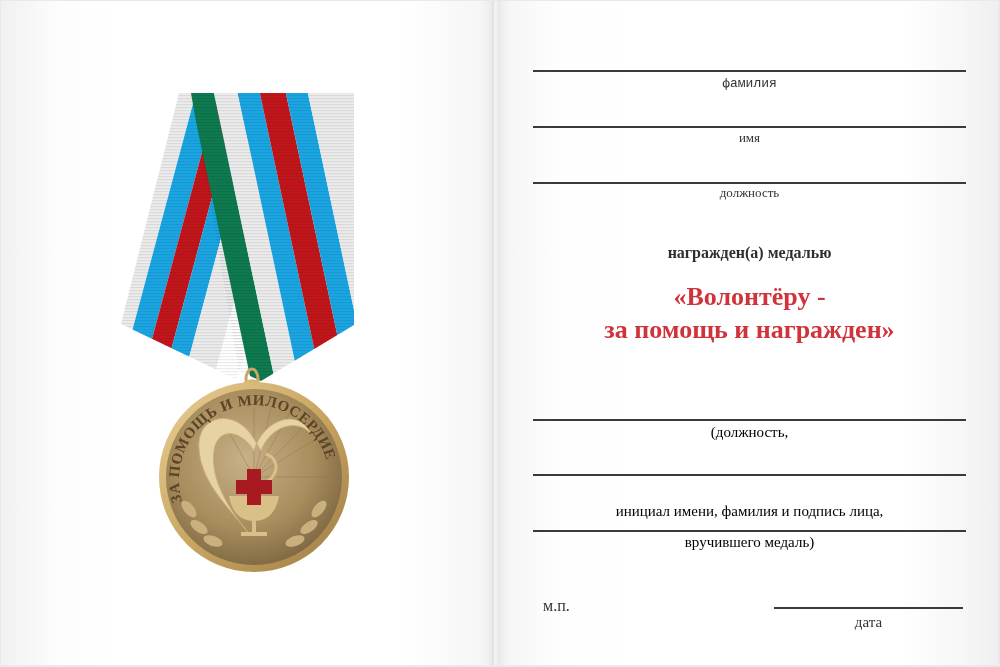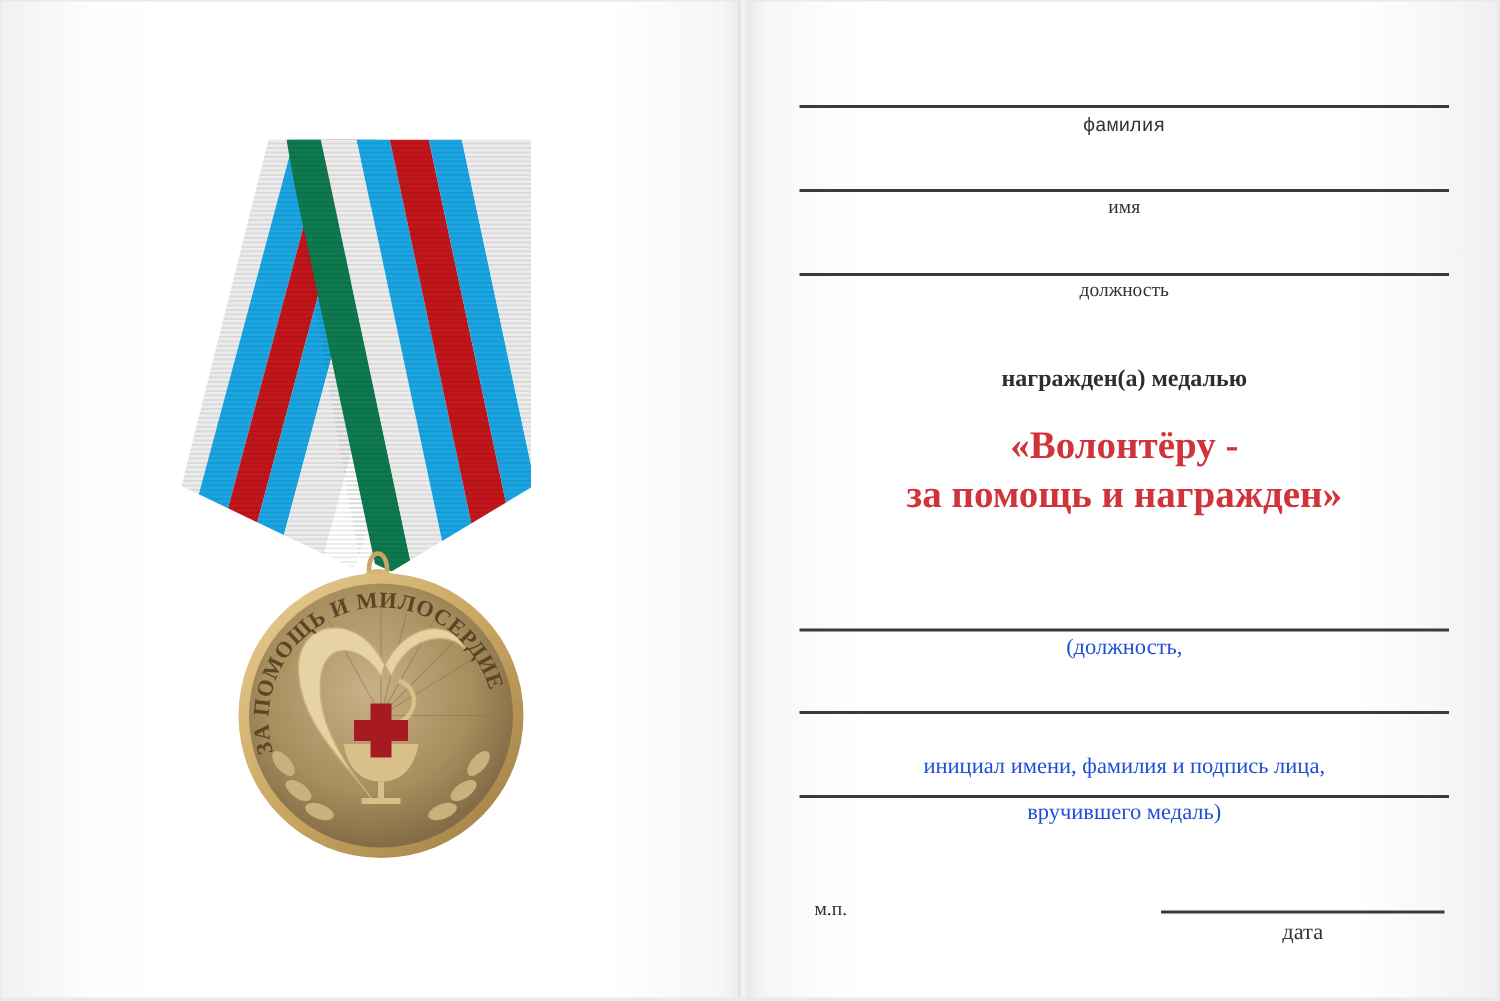--- a/index.html
+++ b/index.html
@@ -28,21 +28,21 @@
 
   
   .medal-art { position: absolute; left: 110px; top: 88px; width: 290px; height: 505px; }
 
   
   .rule { position: absolute; height: 0; border-top: 2px solid #3a3a3a; }
   .caption {
     position: absolute; text-align: center; color: #333;
     font-size: 13px; line-height: 15px;
   }
-  .caption-lg { font-size: 15px; line-height: 18px; color: #1d4ed8; }
+  .caption-lg { font-size: 15px; line-height: 18px; color: #000000; }
   .heading {
     position: absolute; left: 533px; width: 433px; text-align: center;
     font-weight: bold; font-size: 16px; color: #2e2e2e; line-height: 28px;
   }
   .medal-name {
     position: absolute; left: 533px; width: 433px; text-align: center;
     font-weight: bold; font-size: 26px; color: #d0333a; line-height: 33px;
   }
 </style>
 </head>
@@ -159,15 +159,15 @@
 
 <div class="rule" style="left:533px; top:419px; width:433px;"></div>
 <div class="caption caption-lg" style="left:533px; top:423px; width:433px;">(должность,</div>
 
 <div class="rule" style="left:533px; top:474px; width:433px;"></div>
 <div class="caption caption-lg" style="left:533px; top:478px; width:433px;margin-top:24px;">инициал имени, фамилия и подпись лица,</div>
 
 <div class="rule" style="left:533px; top:530px; width:433px;"></div>
 <div class="caption caption-lg" style="left:533px; top:533px; width:433px;">вручившего медаль)</div>
 
-<div class="caption" style="left:543px; top:598px; width:40px; text-align:left; font-size:13px;">м.п.</div>
+<div class="caption" style="left:543px; top:598px; width:40px; text-align:left; font-size:16px;">м.п.</div>
 <div class="rule" style="left:774px; top:607px; width:189px;"></div>
 <div class="caption" style="left:774px; top:615px; width:189px; font-size:15px;">дата</div>
 
 </body></html>

